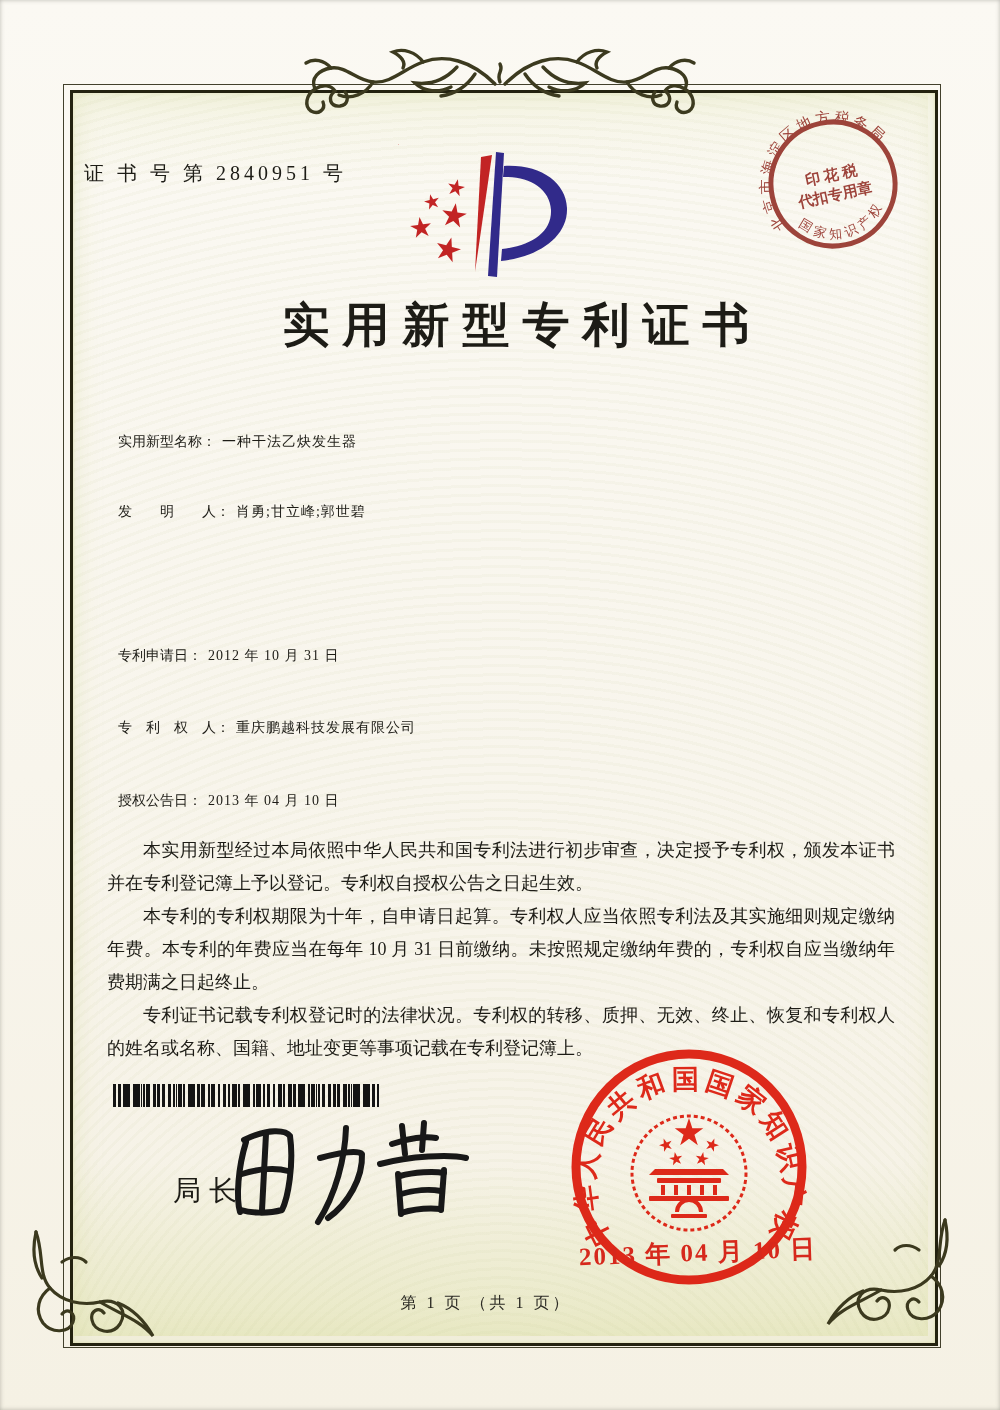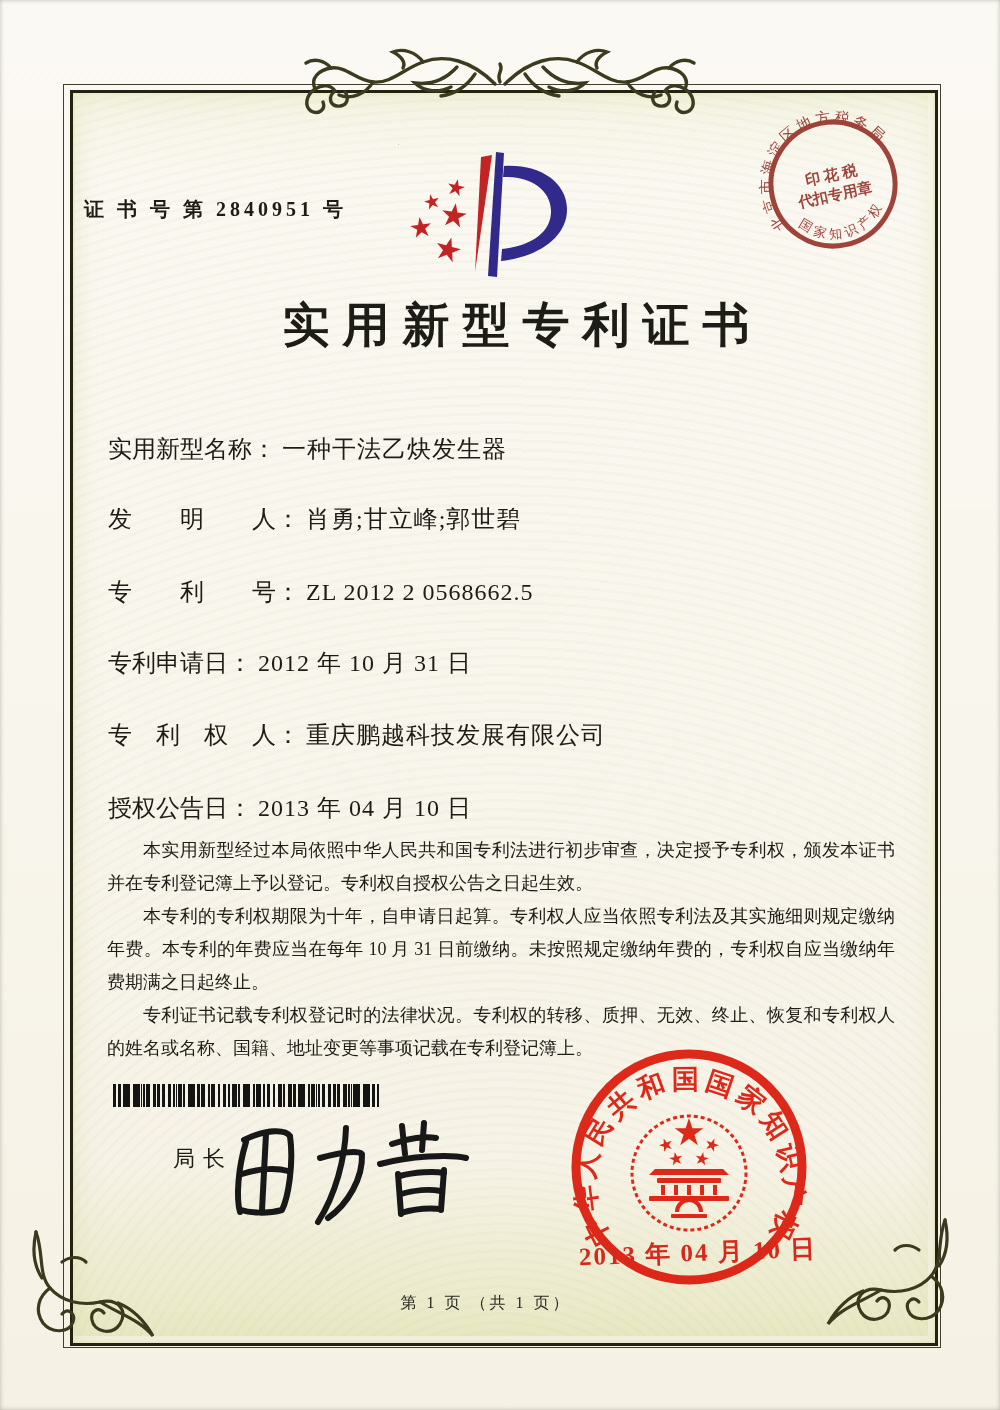--- a/index.html
+++ b/index.html
@@ -10,33 +10,33 @@
     box-shadow:inset 0 0 4px rgba(120,120,110,.5);
   }
   
   .frame-outer{position:absolute;left:63px;top:84px;width:876px;height:1262px;border:1px solid #42402c;}
   .frame-inner{position:absolute;left:70px;top:90px;width:862px;height:1250px;border:3px solid #23220f;
     box-shadow:inset 0 0 28px rgba(208,214,146,.38), inset 0 0 3px rgba(208,214,146,.6);}
   .texture{position:absolute;left:74px;top:94px;width:854px;height:1242px;
     background:
       repeating-radial-gradient(circle at 50% 115%, rgba(188,194,140,.07) 0 3px, transparent 3px 9px),
       linear-gradient(180deg, rgba(222,226,170,.18) 0%, transparent 7%, transparent 86%, rgba(214,220,150,.38) 99%);}
-  .cert-no{position:absolute;left:84px;top:160px;font-size:20px;letter-spacing:4px;font-weight:700;margin-top:36px;}
+  .cert-no{position:absolute;left:84px;top:160px;font-size:20px;letter-spacing:4px;font-weight:400;}
   .title{position:absolute;left:0;top:294px;width:1000px;text-align:center;font-size:47px;font-weight:700;
     letter-spacing:13px;padding-left:13px;box-sizing:border-box;margin-left:16px;}
-  .field{position:absolute;left:108px;font-size:24px;white-space:nowrap;text-align:right;}
+  .field{position:absolute;left:118px;font-size:14px;white-space:nowrap;text-align:right;}
   .field .val{margin-left:6px;letter-spacing:1px;}
   .paras{position:absolute;left:107px;top:834px;width:788px;font-family:Liberation Serif, serif;}
   .paras p{margin:0;font-size:18px;line-height:33px;text-indent:2em;text-align:justify;}
   .barcode{position:absolute;left:113px;top:1084px;width:266px;height:23px;
     background:
       repeating-linear-gradient(90deg,#141414 0 2px,transparent 2px 5px),
       repeating-linear-gradient(90deg,#141414 0 1px,transparent 1px 7px),
       repeating-linear-gradient(90deg,#141414 0 3px,transparent 3px 11px);}
-  .role{position:absolute;left:173px;top:1144px;font-size:22px;letter-spacing:8px;}
+  .role{position:absolute;left:173px;top:1172px;font-size:28px;letter-spacing:8px;}
   .sig-svg{position:absolute;left:224px;top:1116px;}
   .seal-svg{position:absolute;left:560px;top:1038px;opacity:.96;}
   .seal-date{position:absolute;left:578px;top:1236px;width:240px;text-align:center;font-size:25px;
     font-weight:600;letter-spacing:2px;transform:rotate(-2deg);}
   .stamp-svg{position:absolute;left:752px;top:103px;transform:rotate(-12deg);opacity:.92;}
   .logo-svg{position:absolute;left:398px;top:144px;}
   .dragons{position:absolute;left:295px;top:40px;}
   .corner-bl{position:absolute;left:22px;top:1226px;}
   .corner-br{position:absolute;left:824px;top:1214px;}
   .footer{position:absolute;left:0;top:1293px;width:972px;text-align:center;font-size:16px;letter-spacing:3px;color:#2a2923;}
@@ -121,23 +121,20 @@
   </svg>
 
   <div class="title">实用新型专利证书</div>
 
   <div class="field" style="top:433px">
     <span>实用新型名称：</span><span class="val">一种干法乙炔发生器</span>
   </div>
   <div class="field" style="top:503px">
     <span>发　　明　　人：</span><span class="val">肖勇;甘立峰;郭世碧</span>
   </div>
-  <div class="field" style="top:576px">
-    <span>专　　利　　号：</span><span class="val">ZL 2012 2 0568662.5</span>
-  </div>
   <div class="field" style="top:647px">
     <span>专利申请日：</span><span class="val">2012 年 10 月 31 日</span>
   </div>
   <div class="field" style="top:719px">
     <span>专　利　权　人：</span><span class="val">重庆鹏越科技发展有限公司</span>
   </div>
   <div class="field" style="top:792px">
     <span>授权公告日：</span><span class="val">2013 年 04 月 10 日</span>
   </div>
 

